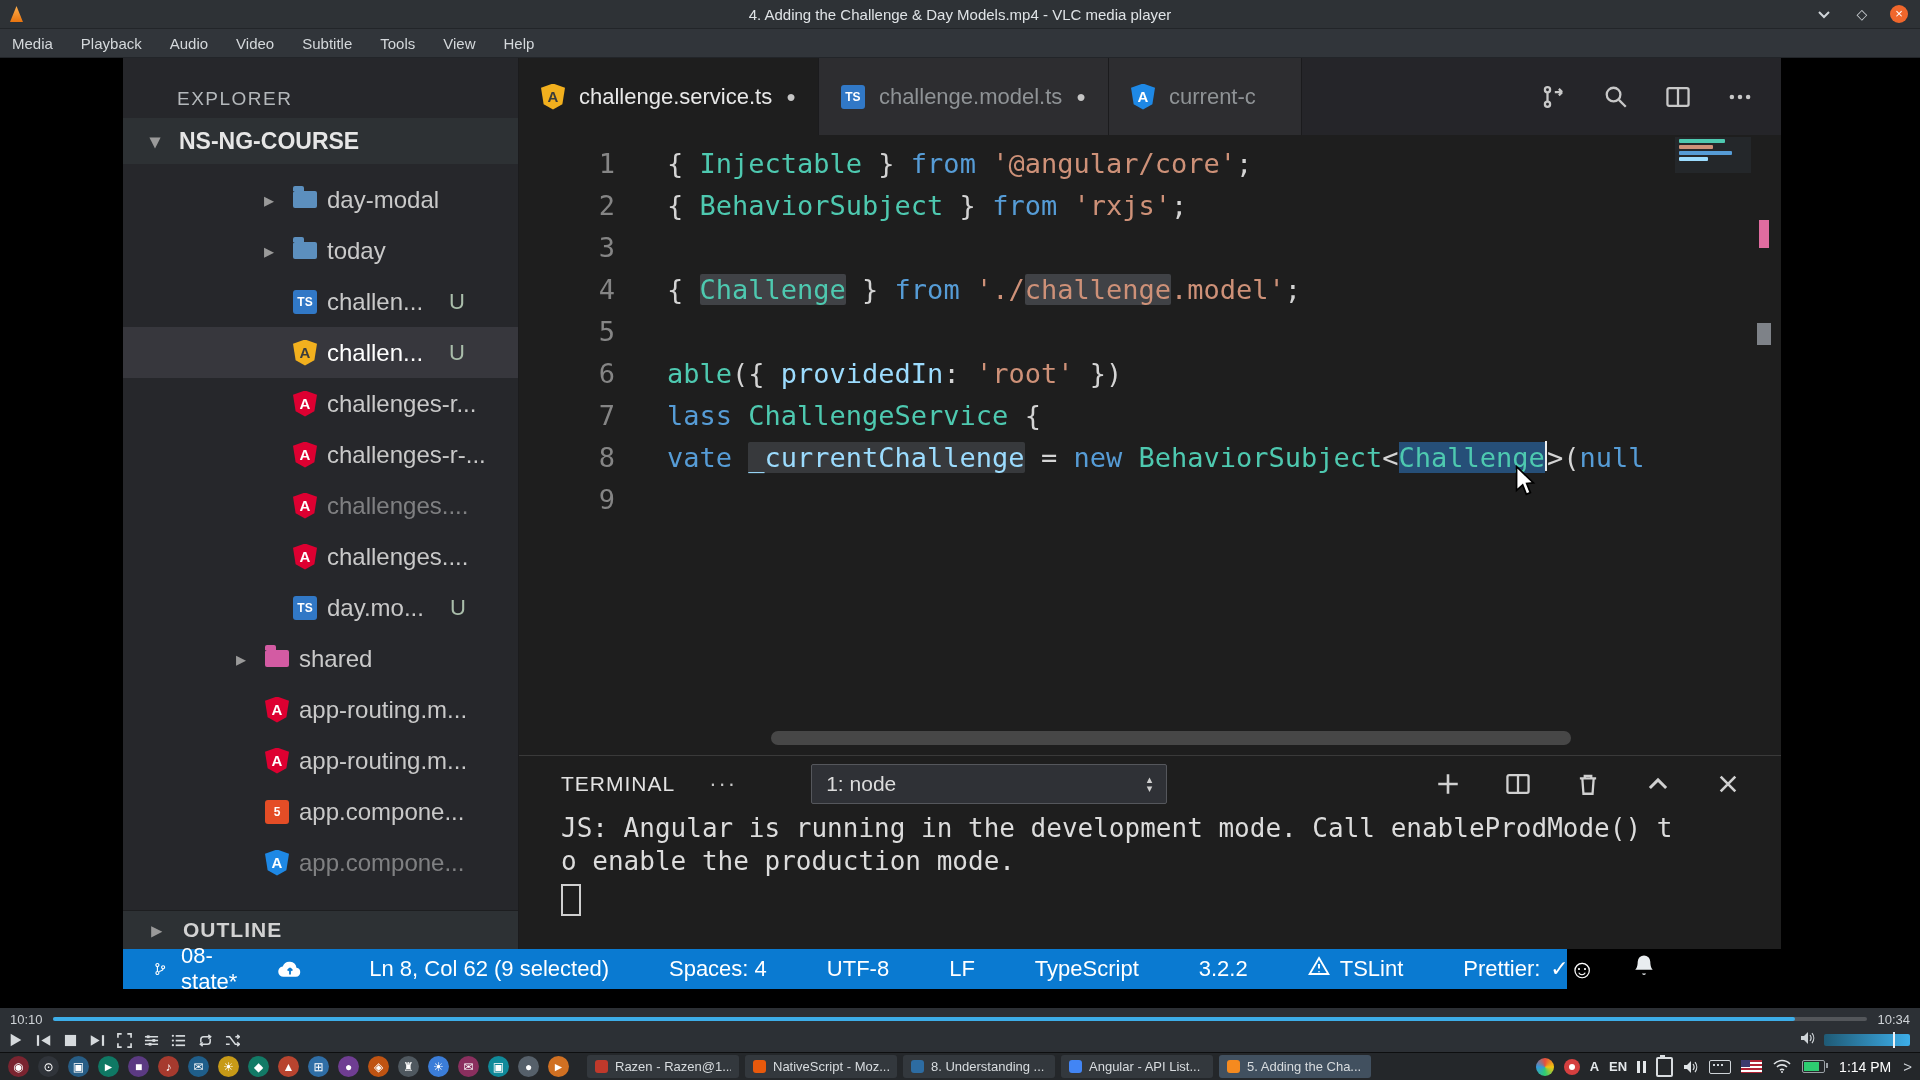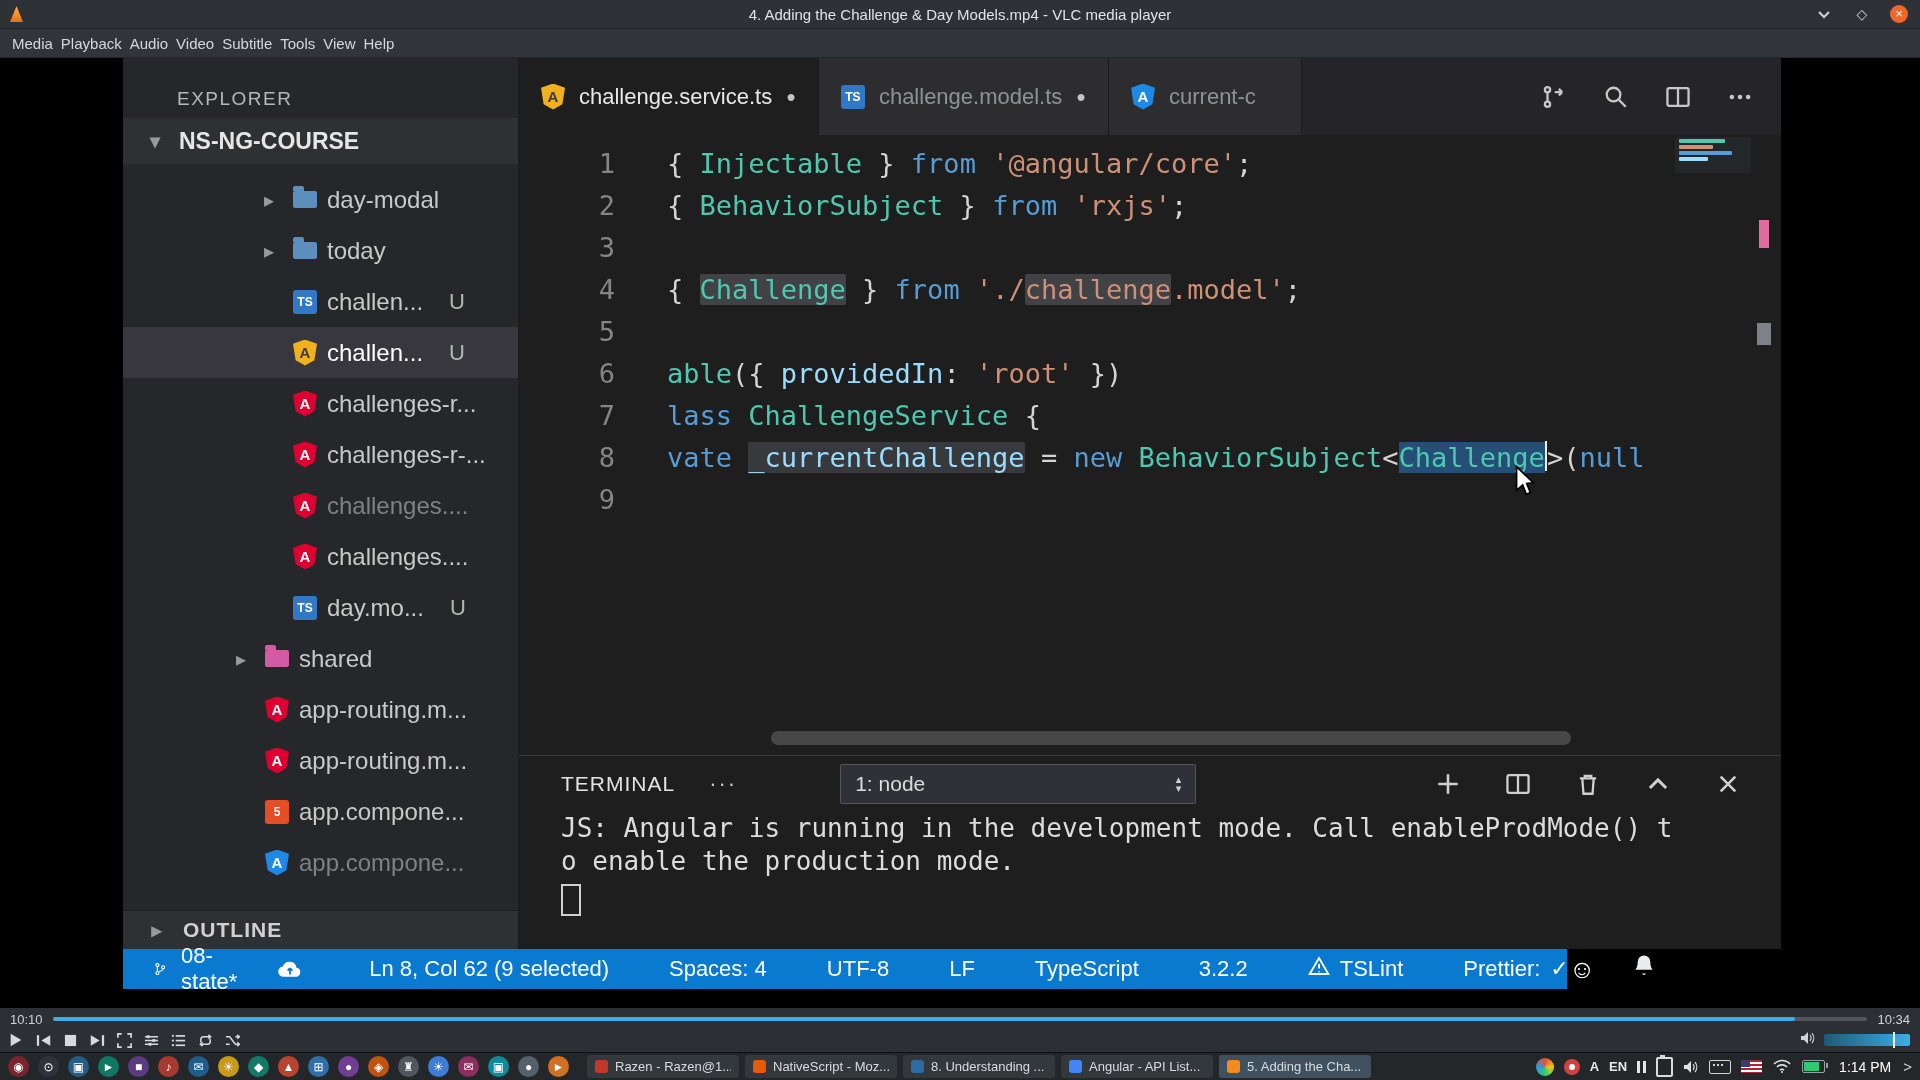--- a/index.html
+++ b/index.html
@@ -7,21 +7,21 @@
   
   #titlebar{position:absolute;left:0;top:0;width:1920px;height:29px;background:#2e3236;
     display:flex;align-items:center;color:#dfe3e6;font-size:15px;border-bottom:1px solid #222529;box-sizing:border-box}
   #vlc-cone{width:17px;height:16px;margin-left:8px;background:linear-gradient(#ffb04e,#e8740f);
     clip-path:polygon(50% 0,88% 100%,12% 100%)}
   #win-title{position:absolute;left:0;right:0;text-align:center;pointer-events:none}
   #win-controls{margin-left:auto;display:flex;align-items:center;gap:18px;padding-right:12px}
   .win-btn{display:flex;align-items:center;justify-content:center;width:20px;height:20px;color:#cfd4d8;font-size:14px;cursor:default}
   #close-btn{width:18px;height:18px;border-radius:50%;background:#f0672c;color:#fff;font-size:13px;line-height:18px;text-align:center}
   #menubar{position:absolute;left:0;top:29px;width:1920px;height:29px;background:#31353a;display:flex;align-items:center;
-    gap:8px;padding-left:12px;color:#d4d8db;font-size:15px;border-bottom:1px solid #222529;box-sizing:border-box}
+    gap:28px;padding-left:12px;color:#d4d8db;font-size:15px;border-bottom:1px solid #222529;box-sizing:border-box}
   .menu-item{cursor:default}
   
   #video{position:absolute;left:0;top:58px;width:1920px;height:950px;background:#000;overflow:hidden}
   #vscode{position:absolute;left:123px;top:0;width:1444px;height:931px;background:#fef9c3}
   
   #sidebar{position:absolute;left:0;top:0;width:396px;height:891px;background:#26272b;border-right:1px solid #1b1b1d;box-sizing:border-box;overflow:hidden}
   #explorer-title{padding:30px 0 0 54px;font-size:19px;letter-spacing:1.5px;color:#b4b8bb;height:60px;box-sizing:border-box}
   #root-row{height:46px;display:flex;align-items:center;background:#2d3134;color:#e6e6e6;font-weight:700;font-size:23px;padding-left:18px;gap:10px}
   #tree{margin-top:10px}
   .tree-item{height:51px;display:flex;align-items:center;font-size:24px;color:#c9c9c9;gap:10px;cursor:default}
@@ -63,21 +63,21 @@
   .mm-line{height:4px;margin:2px 4px;border-radius:1px}
   #marker-pink{position:absolute;right:12px;top:85px;width:10px;height:28px;background:#e06c9f}
   #marker-gray{position:absolute;right:10px;top:188px;width:14px;height:22px;background:#7e8288}
   #hscroll{position:absolute;left:252px;bottom:10px;width:800px;height:14px;background:rgba(121,121,121,.45);border-radius:7px}
   #mouse-cursor{position:absolute;left:994px;top:330px}
   
   #terminal{position:absolute;left:0;top:697px;width:100%;height:194px;background:#1e1e1e;border-top:1px solid #3a3a3a;box-sizing:border-box}
   #term-header{height:56px;display:flex;align-items:center;padding:0 40px 0 42px}
   #term-title{font-size:21px;letter-spacing:1px;color:#e2e2e2}
   #term-more{margin-left:34px;color:#c8c8c8;font-size:22px;letter-spacing:2px}
-  #term-dropdown{margin-left:103px;width:356px;height:40px;background:#2f3136;border:1px solid #55575c;border-radius:2px;
+  #term-dropdown{margin-left:74px;width:356px;height:40px;background:#2f3136;border:1px solid #55575c;border-radius:2px;
     display:flex;align-items:center;padding:0 14px;font-size:21px;color:#dcdcdc;box-sizing:border-box}
   #dd-arrows{margin-left:auto;display:flex;flex-direction:column;font-size:11px;line-height:9px;color:#cfcfcf}
   #term-actions{margin-left:auto;display:flex;align-items:center;gap:44px;color:#d0d0d0}
   .term-action{display:inline-flex;align-items:center;justify-content:center;font-size:30px;cursor:default}
   #term-body{padding-left:42px;font-family:"DejaVu Sans Mono",monospace;font-size:26px;line-height:33px;color:#dcdcdc}
   #term-cursor{width:16px;height:28px;border:2px solid #cfcfcf;margin-top:6px}
   
   #statusbar{position:absolute;left:0;top:891px;width:100%;height:40px;background:#0a7ad1;color:#fff;
     display:flex;align-items:center;font-size:22px}
   .sb-left{display:flex;align-items:center;gap:14px;padding-left:30px}

